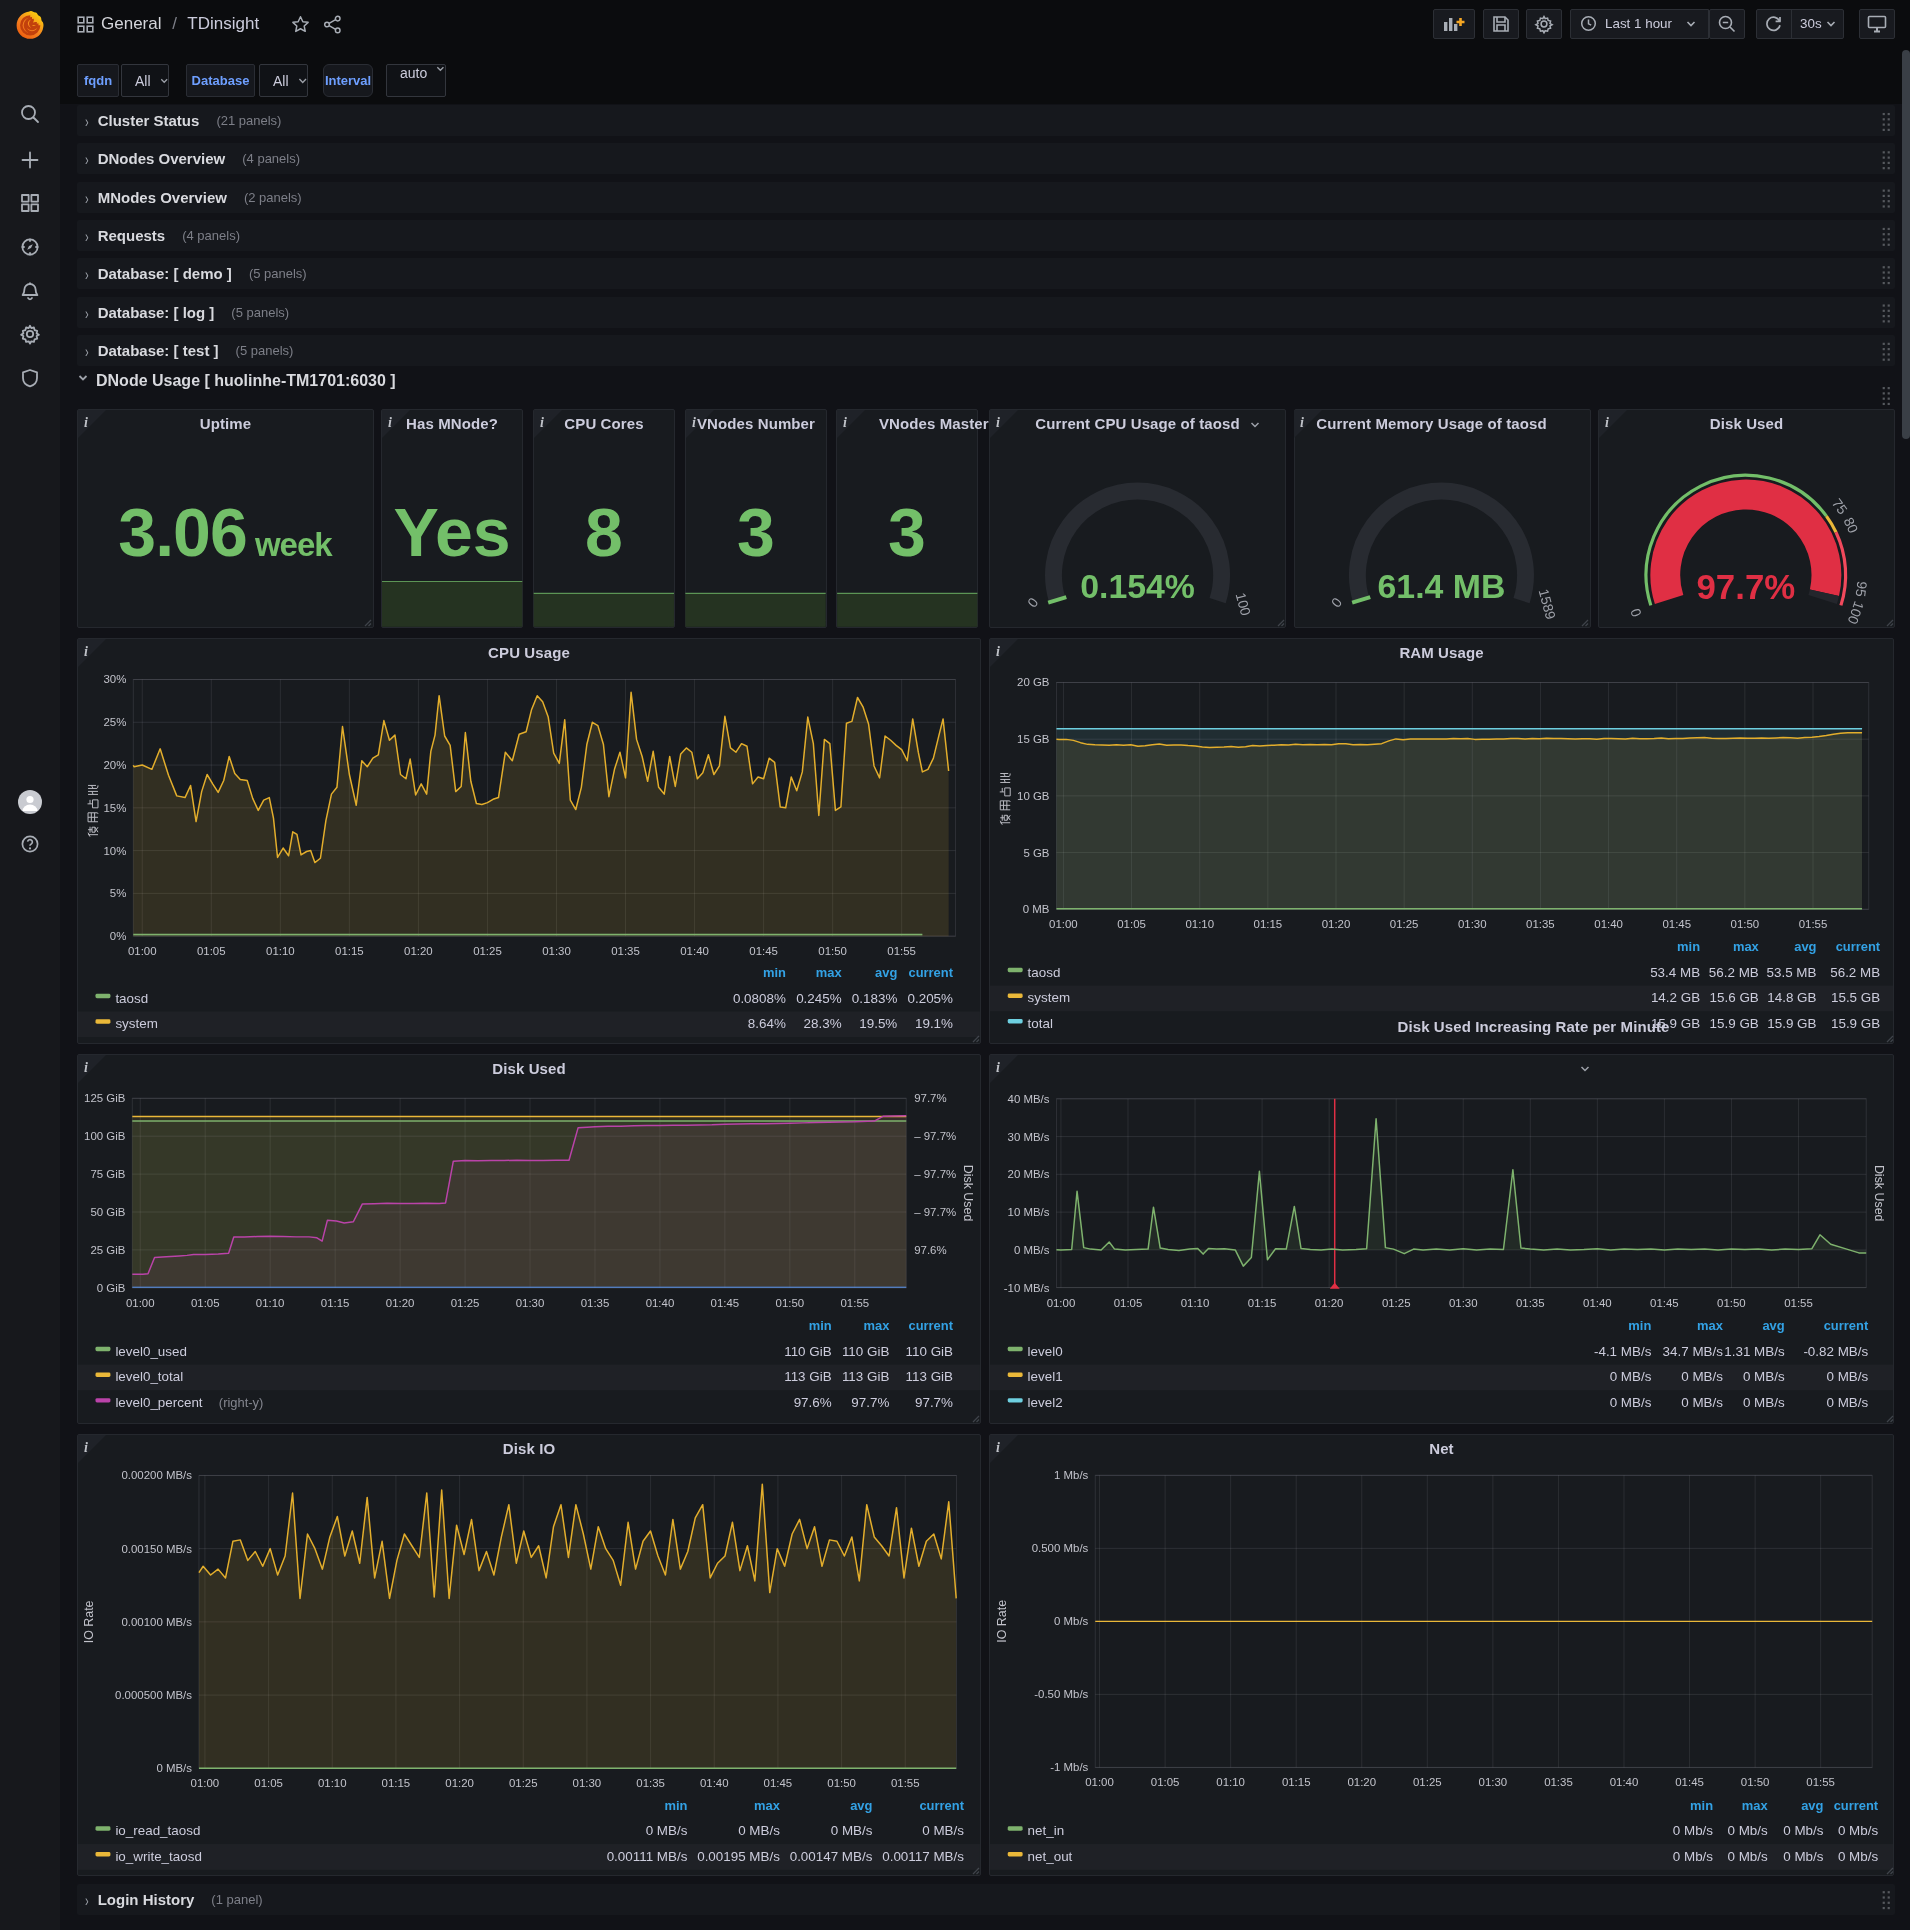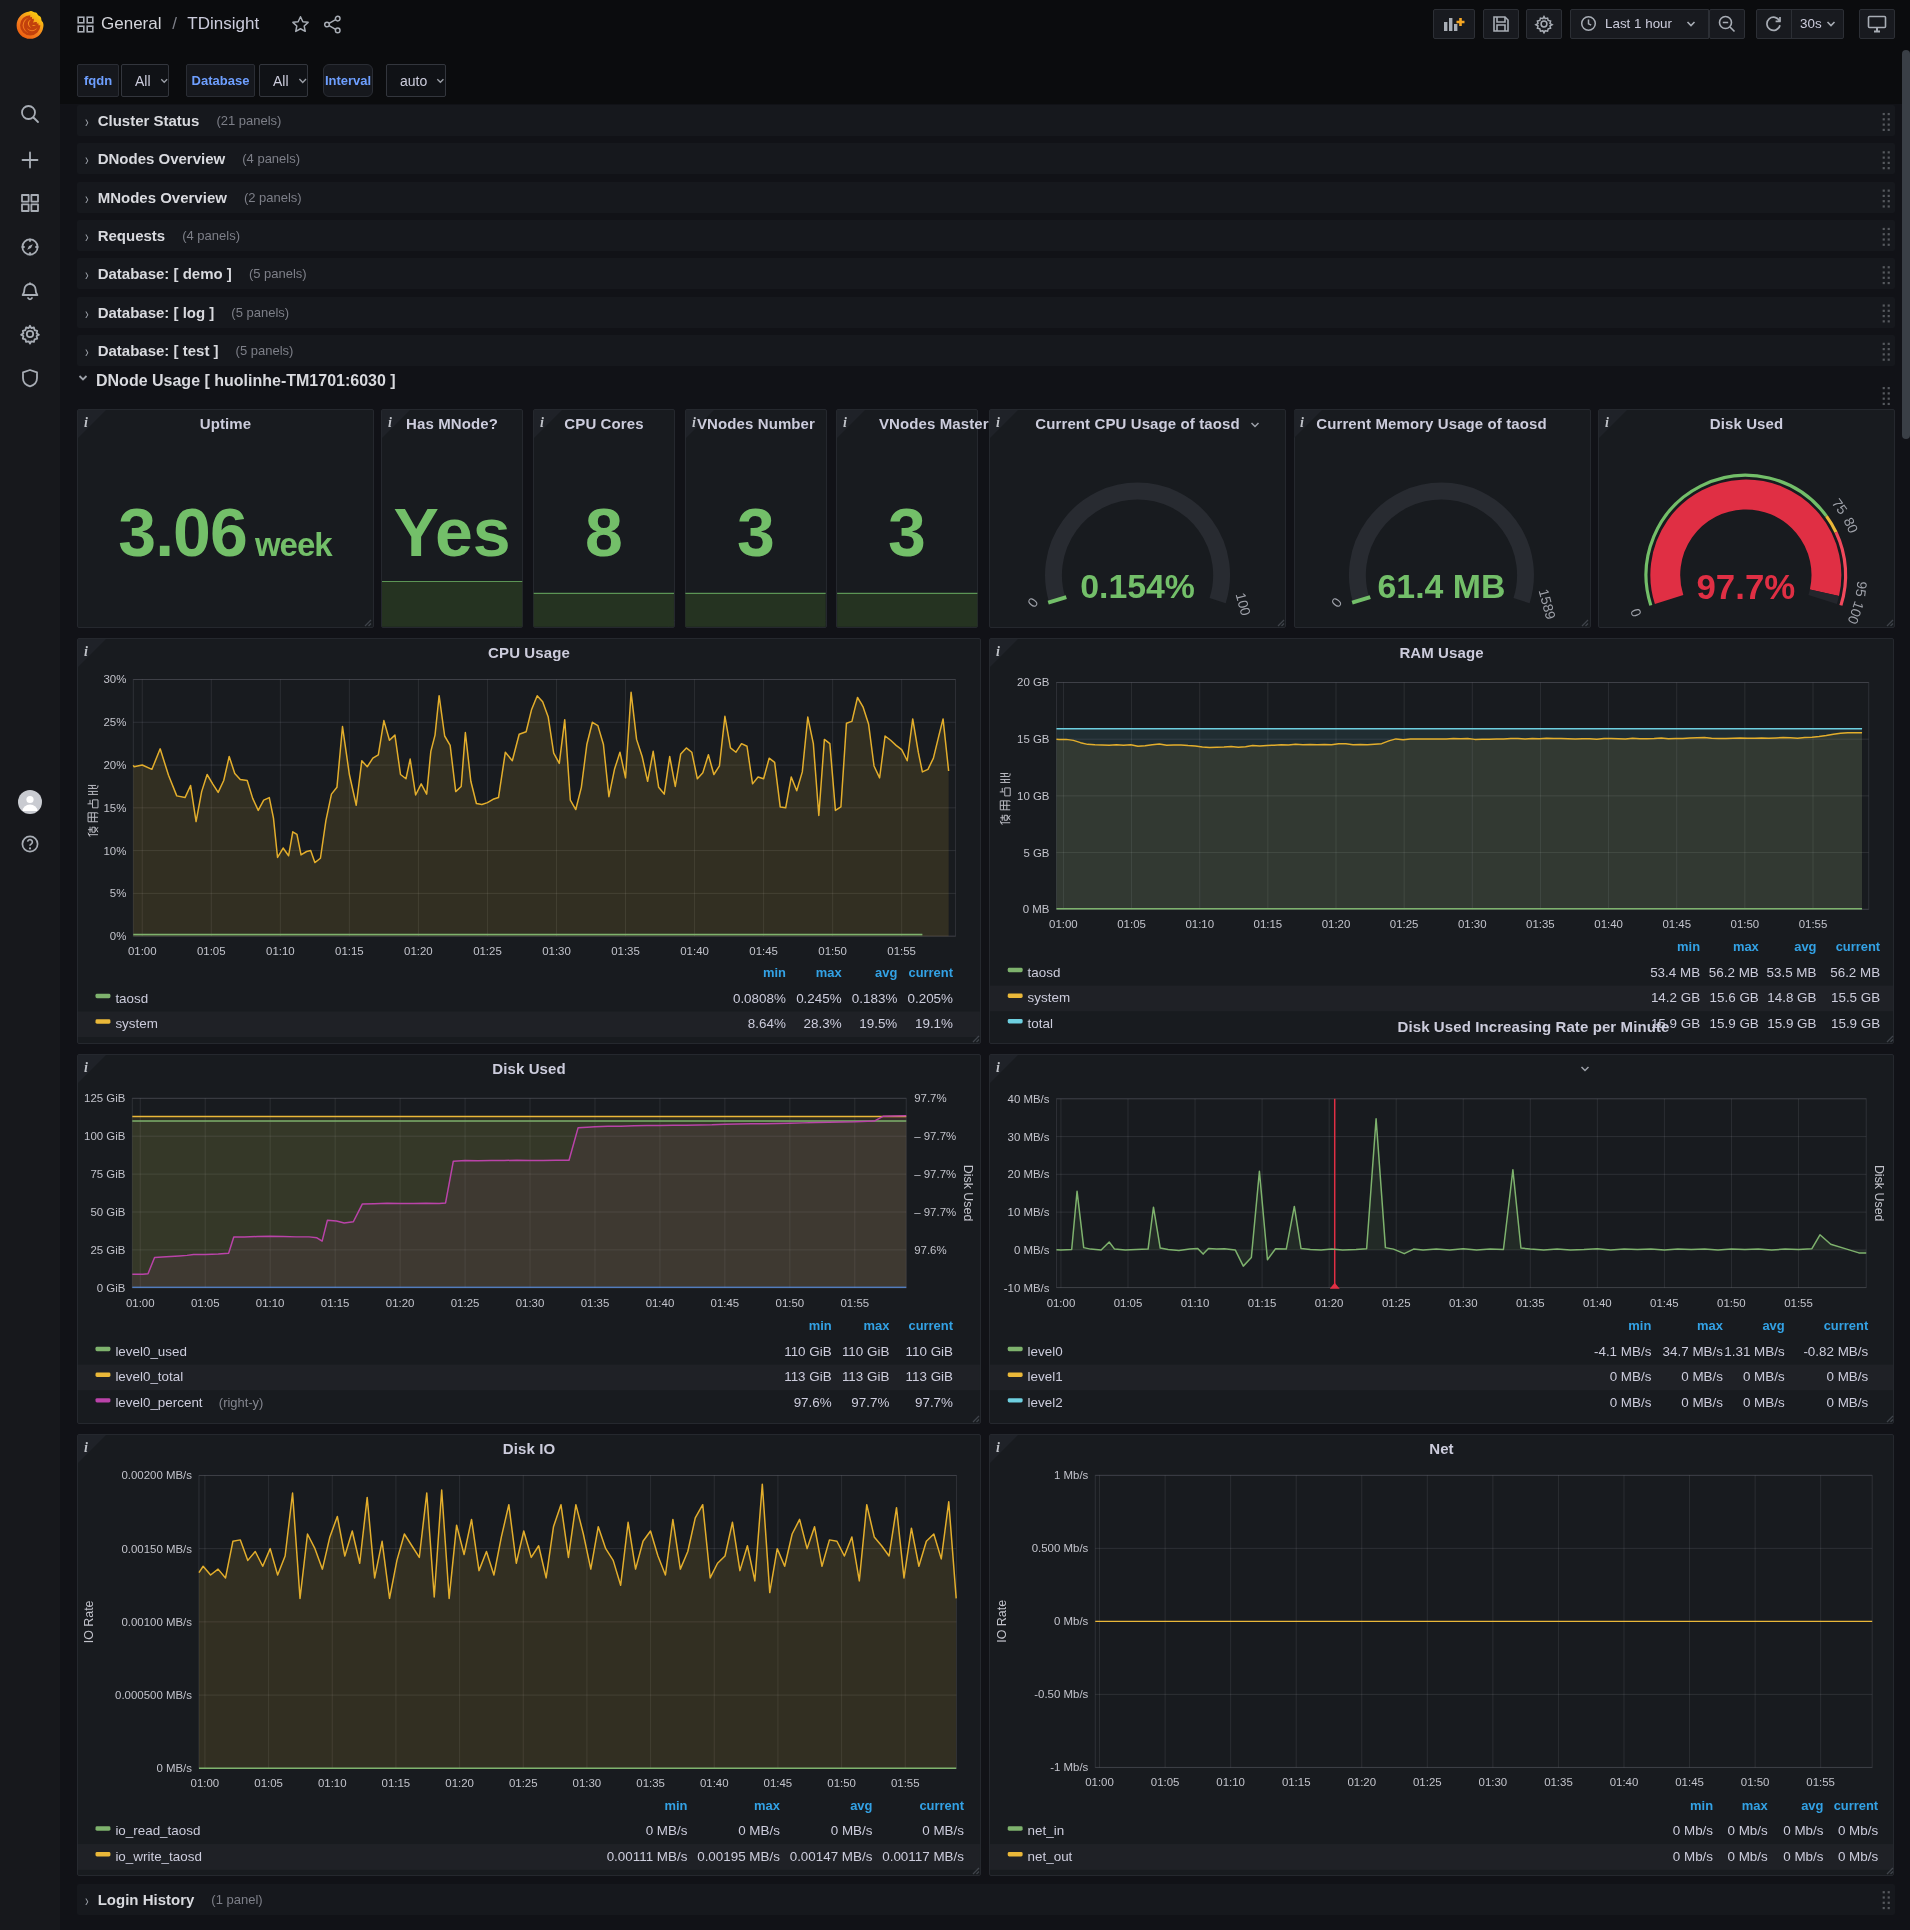--- a/index.html
+++ b/index.html
@@ -136,21 +136,21 @@
     </svg>
   </div>
 <div class="p" style="left:186px;top:64px;width:69px;height:33px;background:#16181d;border:1px solid #2a2d34;border-radius:2px;display:flex;align-items:center;justify-content:center;font-size:13px;font-weight:600;color:#6e9fff">Database</div>
 <div class="p" style="left:259px;top:64px;width:49px;height:33px;background:#101216;border:1px solid #33363d;border-radius:2px;display:flex;align-items:center;font-size:14px;color:#ccccdc">
     <span style="margin-left:13px">All</span>
     <svg width="10" height="8" viewBox="0 0 10 8" style="position:static;margin-left:9px" fill="none" stroke="#9da1a9" stroke-width="1.5">
       <path d="M1.5 2 L5 5.5 L8.5 2"></path>
     </svg>
   </div>
 <div class="p" style="left:323px;top:64px;width:50px;height:33px;background:#16181d;border:1px solid #2a2d34;border-radius:6px;display:flex;align-items:center;justify-content:center;font-size:13px;font-weight:600;color:#6e9fff">Interval</div>
-<div class="p" style="left:386px;top:64px;width:60px;height:33px;background:#101216;border:1px solid #33363d;border-radius:2px;display:flex;align-items:center;font-size:14px;color:#ccccdc">
+<div class="p" style="left:386px;top:64px;width:60px;height:33px;background:#101216;border:1px solid #33363d;border-radius:2px;display:flex;font-size:14px;color:#ccccdc">
     <span style="margin-left:13px">auto</span>
     <svg width="10" height="8" viewBox="0 0 10 8" style="position:static;margin-left:9px" fill="none" stroke="#9da1a9" stroke-width="1.5">
       <path d="M1.5 2 L5 5.5 L8.5 2"></path>
     </svg>
   </div>
 <div class="rowhead" style="top:105px">
     <span class="chev">›</span>
     <span class="tt">Cluster Status</span>
     <span class="ct">(21 panels)</span>
   </div>

